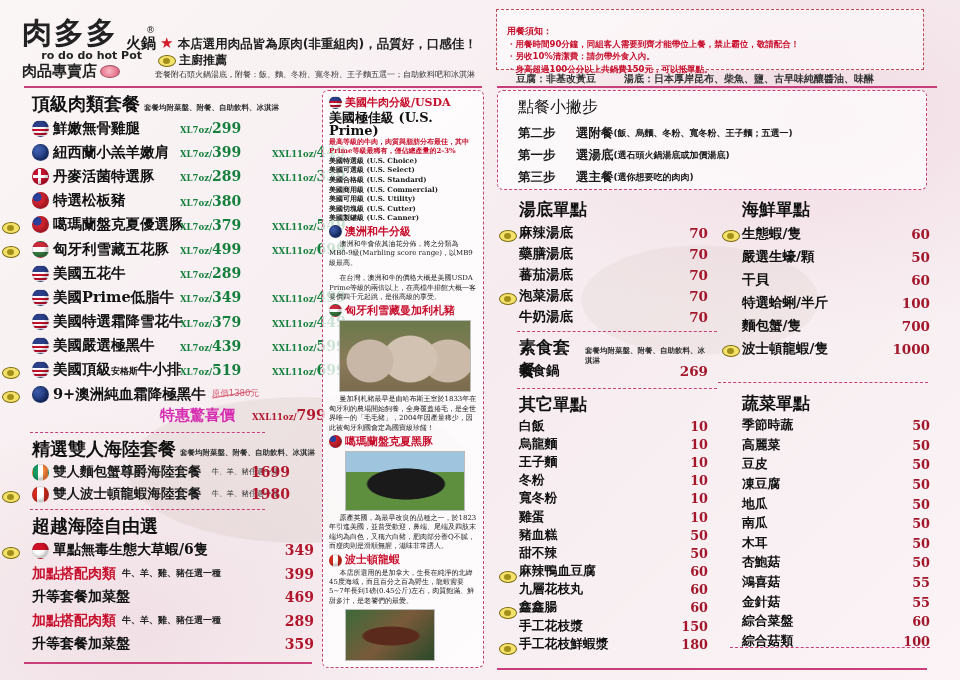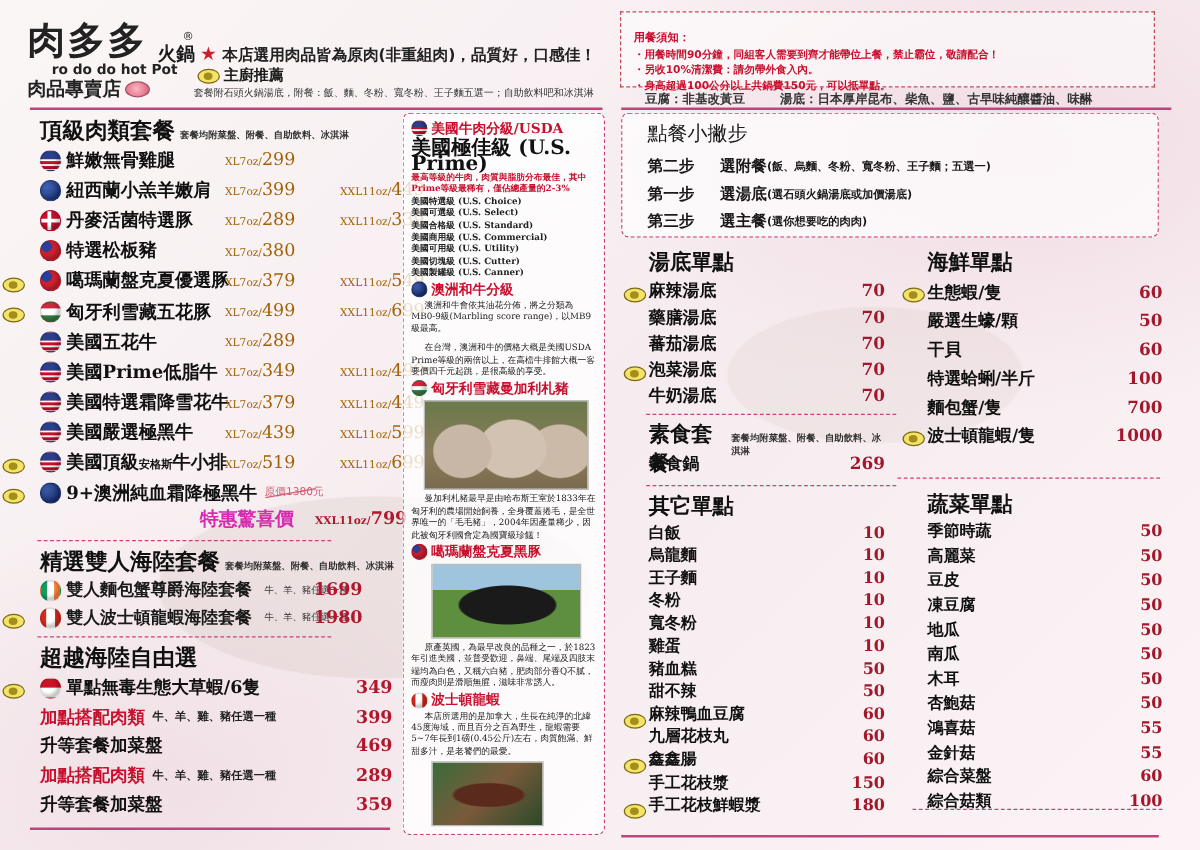--- a/index.html
+++ b/index.html
@@ -60,21 +60,21 @@
   
   .sec-title { font-family: "DejaVu Sans", sans-serif; font-weight: bold; color: #111; }
   .sec-sub { font-family: "DejaVu Sans", sans-serif; font-size: 7.5px; font-weight: bold; color: #333; margin-left: 4px; }
   .left { position: absolute; left: 20px; top: 92px; width: 300px; }
   .left .sec-title { font-size: 18px; padding-left: 12px; height: 24px; display: flex; align-items: baseline; }
   .beef-row { position: relative; height: 24.2px; display: flex; align-items: center; }
   .beef-row .badge-slot { position: absolute; left: -18px; top: 6px; }
   .beef-row .flag { margin-left: 12px; margin-right: 4px; }
   .beef-name { font-size: 14.5px; font-weight: bold; color: #111; white-space: nowrap; }
   .beef-name small { font-size: 9px; }
-  .beef-price { position: absolute; left: 160px; font-size: 14px; color: #a16207; white-space: nowrap; font-weight: normal; }
+  .beef-price { position: absolute; left: 160px; font-size: 14px; color: #15803d; white-space: nowrap; font-weight: bold; }
   .beef-price .s { font-size: 8.5px; }
   .beef-price .xxl { position: absolute; left: 92px; }
   .strike { font-family: "DejaVu Sans", sans-serif; font-size: 8.5px; color: #d45a6f; margin-left: 6px; position: relative; }
   .strike::after { content: ""; position: absolute; left: 0; right: 6px; top: 50%; border-top: 1px solid #d45a6f; transform: rotate(-10deg); }
   .special-row { height: 22px; position: relative; }
   .special-label { position: absolute; left: 140px; top: 0; font-family: "DejaVu Sans", sans-serif; font-size: 15px; font-weight: bold; color: #d62ab0; }
   .special-price { position: absolute; left: 232px; top: 1px; font-size: 14px; color: #b1172c; font-weight: bold; }
   .special-price .s { font-size: 8.5px; }
   .dash-sep { border-top: 1.5px dashed #c7407a; margin: 4px 0 4px 10px; width: 235px; }
 
@@ -90,21 +90,21 @@
   .sf-name { font-size: 14px; font-weight: bold; color: #111; }
   .sf-name.red { color: #c8102e; }
   .sf-opt { font-size: 9px; margin-left: 6px; font-weight: bold; color: #222; }
   .sf-price { position: absolute; right: 6px; font-size: 14px; color: #b1172c; font-weight: bold; }
   .bottom-line-l { position: absolute; left: 24px; top: 662px; width: 288px; height: 2px; background: #c7407a; }
 
   
   .info { position: absolute; left: 322px; top: 90px; width: 162px; height: 578px; border: 1.5px dashed #c7407a; border-radius: 6px; background: rgba(255,255,255,0.78); padding: 3px 6px; font-size: 7px; line-height: 9.4px; color: #222; overflow: hidden; }
   .info h4 { font-size: 11px; color: #c8102e; display: flex; align-items: center; gap: 3px; margin: 2px 0; font-weight: bold; }
   .info h4 .flag { width: 13px; height: 13px; }
-  .info .big { font-size: 16px; font-weight: bold; color: #111; line-height: 13px; }
+  .info .big { font-size: 13px; font-weight: bold; color: #111; line-height: 13px; }
   .info .red { color: #c8102e; font-weight: bold; }
   .info p { text-indent: 1.5em; }
   .info .grade { font-size: 7px; line-height: 9.6px; font-weight: bold; }
   .photo { margin: 3px 0 3px 10px; width: 132px; border: 1px solid #bbb; }
   .photo.pigs { height: 72px; background:
       radial-gradient(ellipse 24px 22px at 30px 40px, #c8b7a7 0 95%, transparent 100%),
       radial-gradient(ellipse 28px 24px at 70px 38px, #d2c2b2 0 95%, transparent 100%),
       radial-gradient(ellipse 26px 22px at 108px 40px, #cbbaa8 0 95%, transparent 100%),
       linear-gradient(#6b7a4a, #8a7a5a 60%, #7b6b4e); }
   .photo.black { height: 60px; margin-left: 16px; width: 120px; background:

